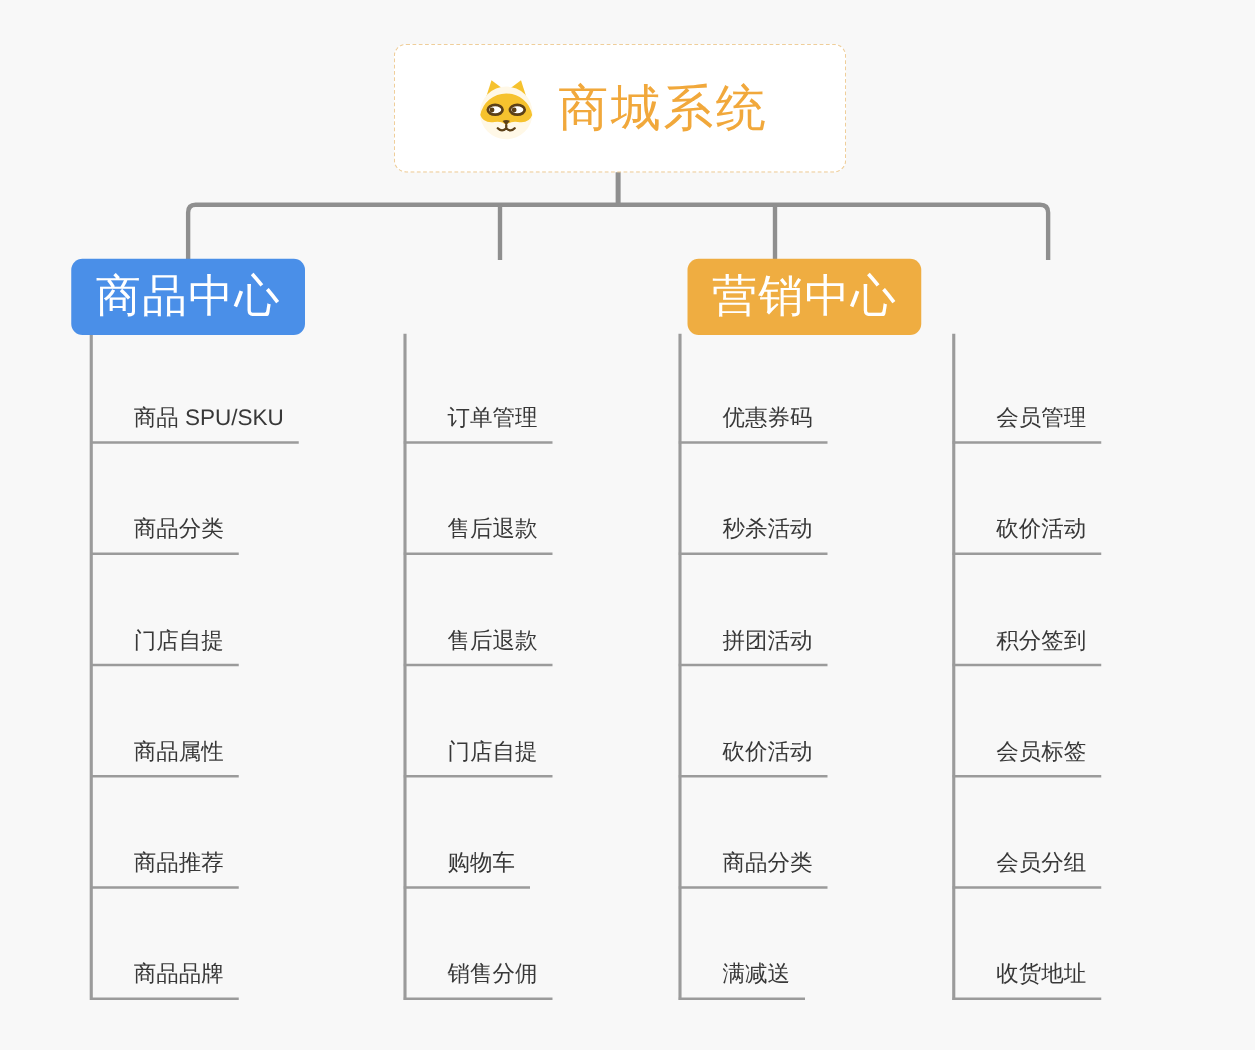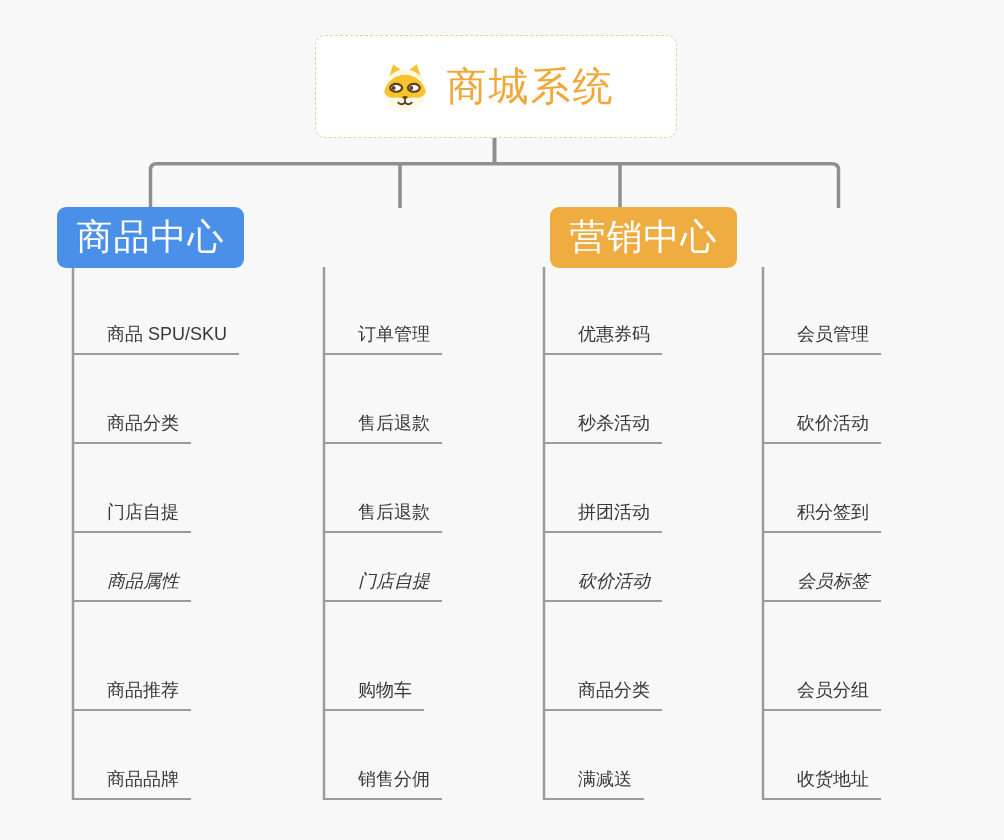--- a/index.html
+++ b/index.html
@@ -54,21 +54,21 @@
   .item{
     position:absolute;left:0;
     white-space:nowrap;
     font-size:18px;line-height:27px;color:#383838;
     padding:0 12px 5px 35px;
     border-bottom:2px solid #9b9b9b;
   }
   .item:nth-child(1){top:321px;}
   .item:nth-child(2){top:410px;}
   .item:nth-child(3){top:499px;}
-  .item:nth-child(4){top:568px;font-style:italic;}
+  .item:nth-child(4){top:588px;}
   .item:nth-child(5){top:677px;}
   .item:nth-child(6){top:766px;}
 </style>
 </head>
 <body>
 
 <div class="canvas">
 
   <svg class="connectors">
 

